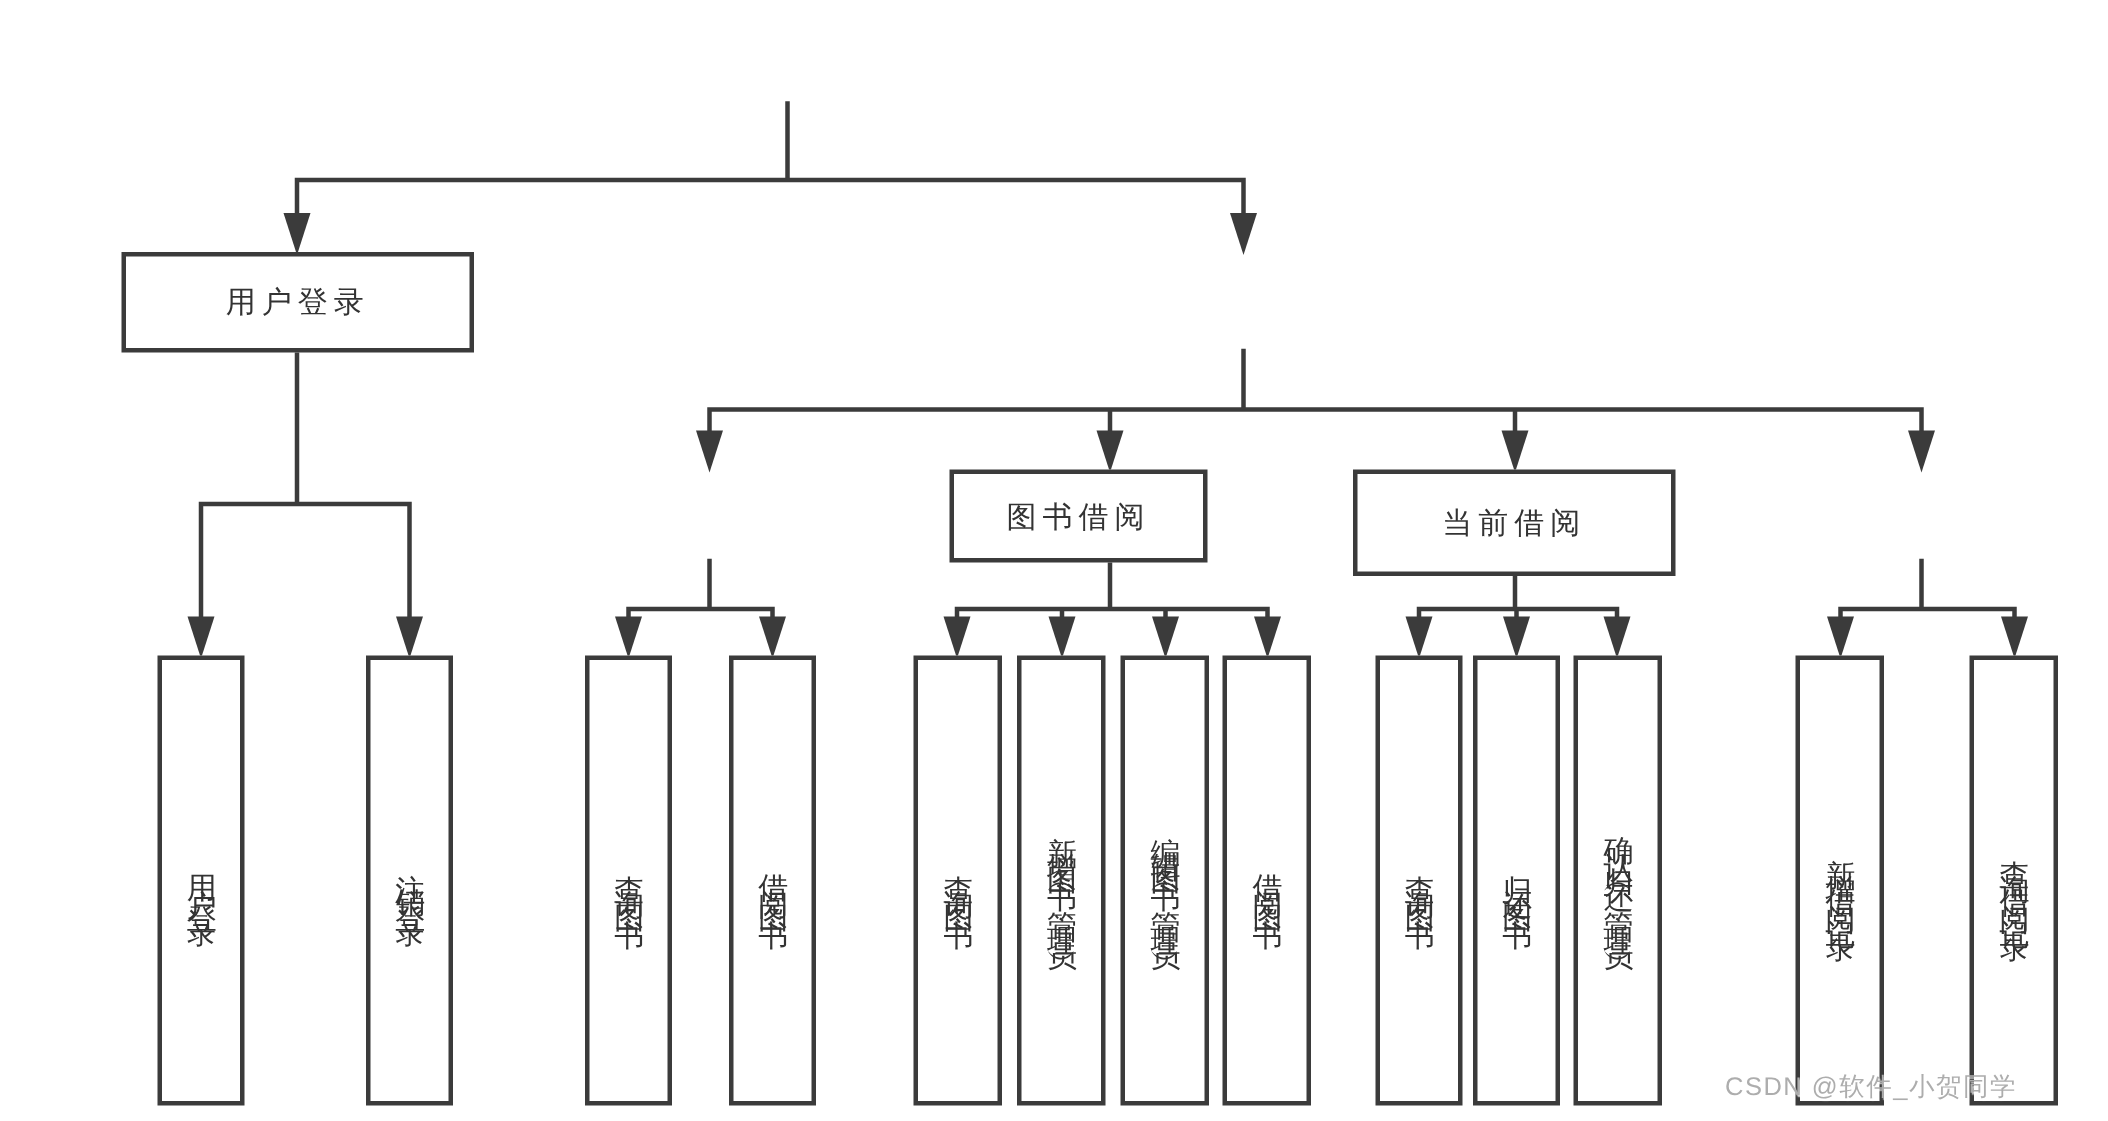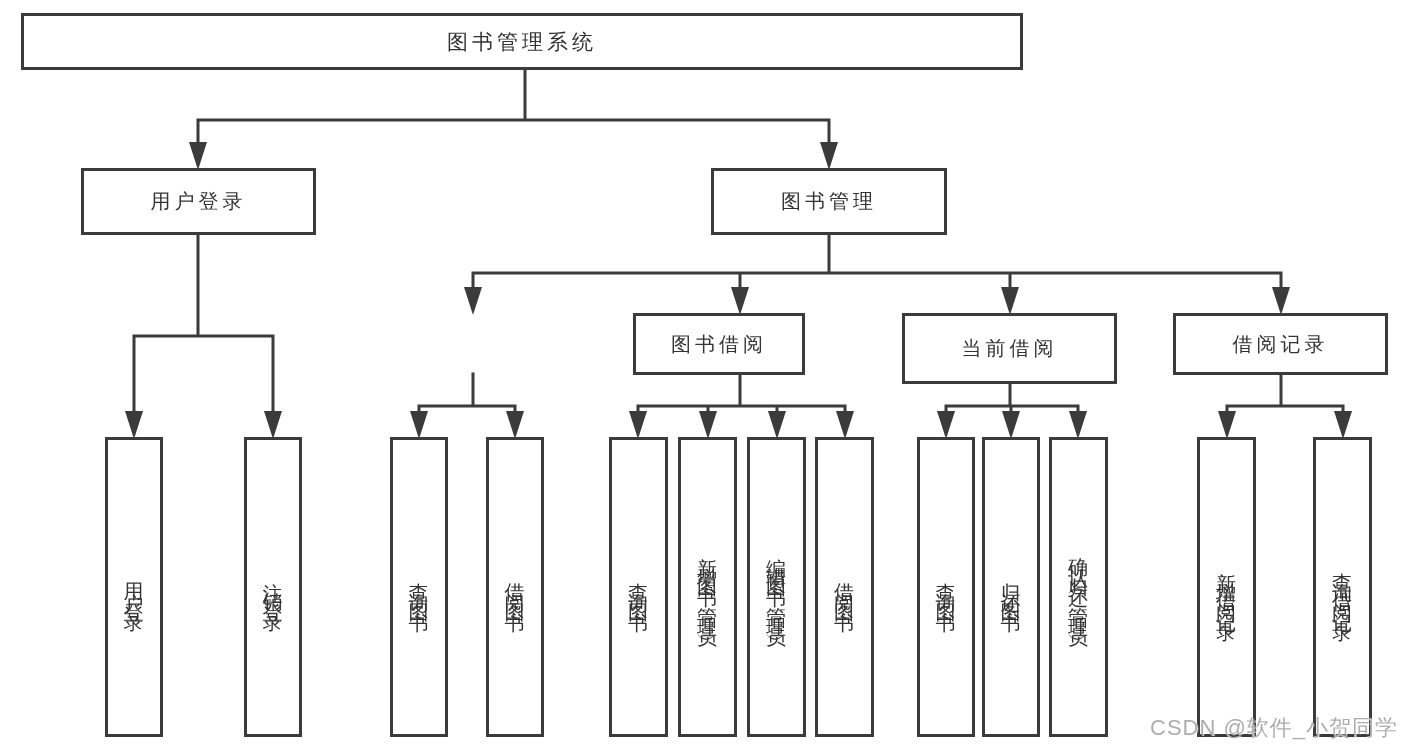--- a/index.html
+++ b/index.html
@@ -59,21 +59,21 @@
   #l-edit{left:747px;width:59px;}
   #l-borrow2{left:815px;width:59px;}
   #l-query3{left:917px;}
   #l-return{left:982px;}
   #l-confirm{left:1049px;width:59px;}
   #l-addrec{left:1197px;width:59px;}
   #l-queryrec{left:1313px;width:59px;}
   .watermark{
     position:absolute;
     left:1150px;top:713px;
-    font-size:22px;
+    font-size:17px;
     color:#adadad;
     letter-spacing:1px;
     text-shadow:1px 1px 1px rgba(255,255,255,0.85);
     z-index:5;
     white-space:nowrap;
   }
 </style>
 </head>
 <body>
 
@@ -112,28 +112,25 @@
       <polygon points="768,411 786,411 777,439"></polygon>
       <polygon points="836,411 854,411 845,439"></polygon>
       <polygon points="937,411 955,411 946,439"></polygon>
       <polygon points="1002,411 1020,411 1011,439"></polygon>
       <polygon points="1069,411 1087,411 1078,439"></polygon>
       <polygon points="1218,411 1236,411 1227,439"></polygon>
       <polygon points="1334,411 1352,411 1343,439"></polygon>
     </g>
   </svg>
 
-  <div class="node" id="n-root">图书管理系统</div>
 
   <div class="node" id="n-user">用户登录</div>
-  <div class="node" id="n-book">图书管理</div>
 
   <div class="node" id="n-borrow">图书借阅</div>
   <div class="node" id="n-current">当前借阅</div>
-  <div class="node" id="n-records">借阅记录</div>
 
   <div class="leaf" id="l-ulogin">
     <span>用户登录</span>
   </div>
   <div class="leaf" id="l-logout">
     <span>注销登录</span>
   </div>
 
   <div class="leaf" id="l-query1">
     <span>查询图书</span>

